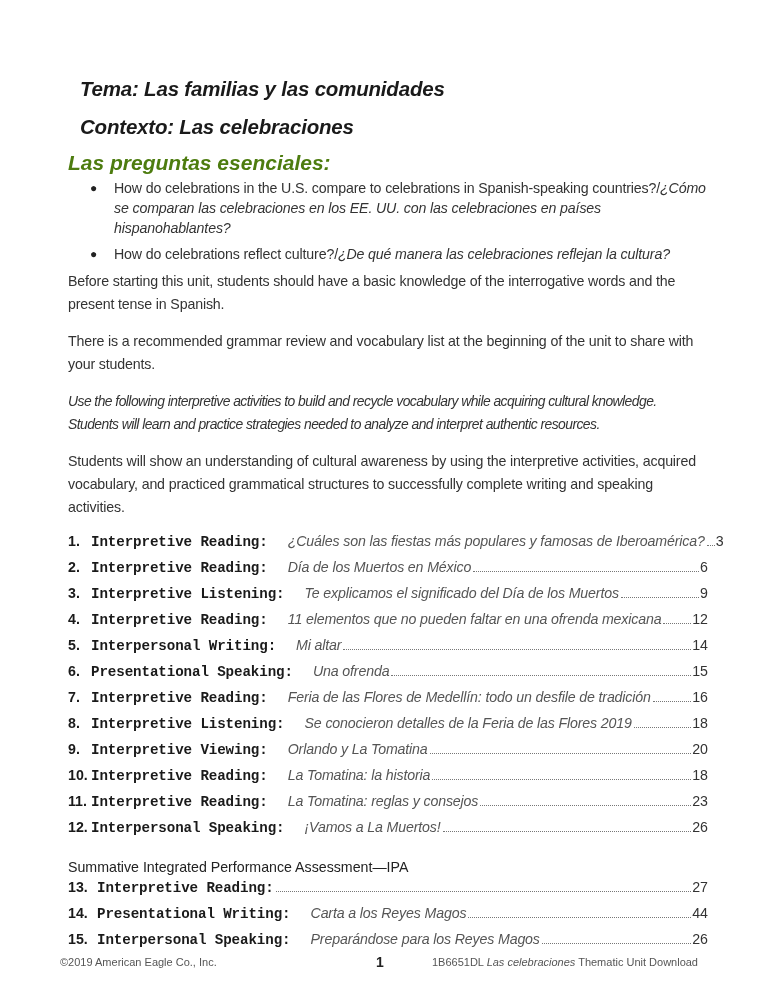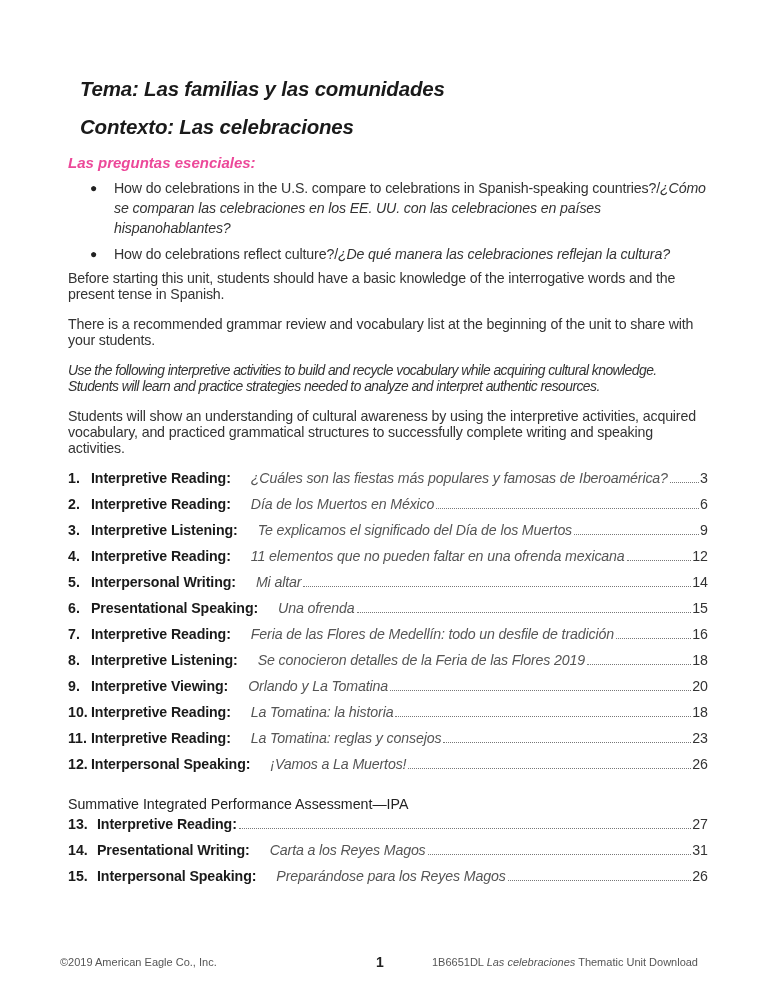--- a/index.html
+++ b/index.html
@@ -7,44 +7,44 @@
     width: 773px; height: 1000px; position: relative; overflow: hidden;
     font-family: "Liberation Sans", "DejaVu Sans", sans-serif;
     color: #222222;
   }
   .page { position: absolute; left: 68px; top: 64px; width: 640px; }
   .title {
     font-style: italic; font-size: 20.5px; line-height: 26px; color: #1a1a1a;
     letter-spacing: -0.2px; margin: 12px;
   }
   .subtitle {
-    font-style: italic; font-size: 15px; line-height: 22px; color: #ec4899;
+    font-style: italic; font-size: 21px; line-height: 22px; color: #4d7c0f;
     margin: 2px 0 4px 0;
   }
   ul.questions { list-style: none; margin: 0; padding: 0 0 0 22px; }
   ul.questions li {
     position: relative; padding-left: 24px; font-size: 14.2px; line-height: 20px;
     color: #333; margin-bottom: 6px; letter-spacing: -0.15px;
   }
   ul.questions li .bullet {
     position: absolute; left: 0; top: 0; font-size: 12px; color: #222;
   }
   ul.questions li em { font-style: italic; }
   p.para {
-    font-size: 14.2px; line-height: 16px; color: #333; margin: 0 0 14px 0;
+    font-size: 14.2px; line-height: 23px; color: #333; margin: 0 0 14px 0;
     letter-spacing: -0.15px;
   }
   p.para.condensed { letter-spacing: -0.55px; font-size: 13.9px; font-style: italic; }
   .toc { margin-top: 10px; }
   .toc-row {
     display: flex; align-items: baseline; height: 26px; font-size: 14.2px; color: #222;
   }
   .toc-num { font-weight: bold; width: 23px; flex: none; color: #1a1a1a; }
   .toc-num.wide { width: 29px; }
-  .toc-type { font-weight: bold; color: #1a1a1a; white-space: nowrap; letter-spacing: -0.1px; }
+  .toc-type { font-weight: bold; color: #1a1a1a; white-space: nowrap; letter-spacing: -0.1px; font-family: Liberation Mono, monospace; }
   .toc-title { font-style: italic; color: #555; white-space: nowrap; margin-left: 20px; letter-spacing: -0.15px; }
   .toc-dots {
     flex: 1; border-bottom: 1px dotted #777; margin: 0 1px 4px 2px; min-width: 8px;
   }
   .toc-page { color: #333; flex: none; }
   .section-head {
     font-size: 14.2px; color: #222; margin: 10px 0 0 0; height: 24px; line-height: 24px;
   }
   .footer {
     position: absolute; top: 954px; left: 60px; width: 640px; height: 20px;
@@ -171,21 +171,21 @@
         <span class="toc-num wide">13.</span>
         <span class="toc-type">Interpretive Reading:</span>
         <span class="toc-dots"></span>
         <span class="toc-page">27</span>
       </div>
     <div class="toc-row">
         <span class="toc-num wide">14.</span>
         <span class="toc-type">Presentational Writing:</span>
         <span class="toc-title">Carta a los Reyes Magos</span>
         <span class="toc-dots"></span>
-        <span class="toc-page">31</span>
+        <span class="toc-page">44</span>
       </div>
     <div class="toc-row">
         <span class="toc-num wide">15.</span>
         <span class="toc-type">Interpersonal Speaking:</span>
         <span class="toc-title">Preparándose para los Reyes Magos</span>
         <span class="toc-dots"></span>
         <span class="toc-page">26</span>
       </div>
   </div>
 </div>

